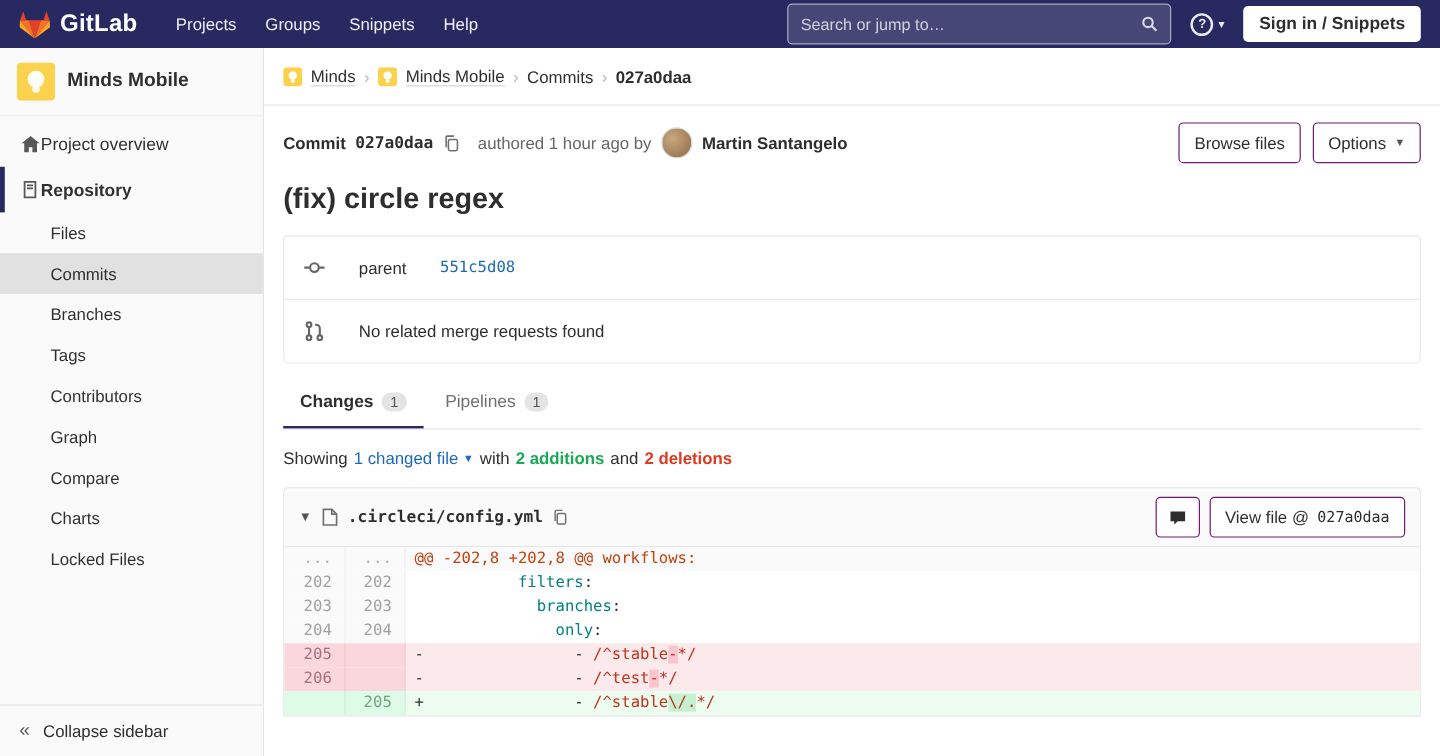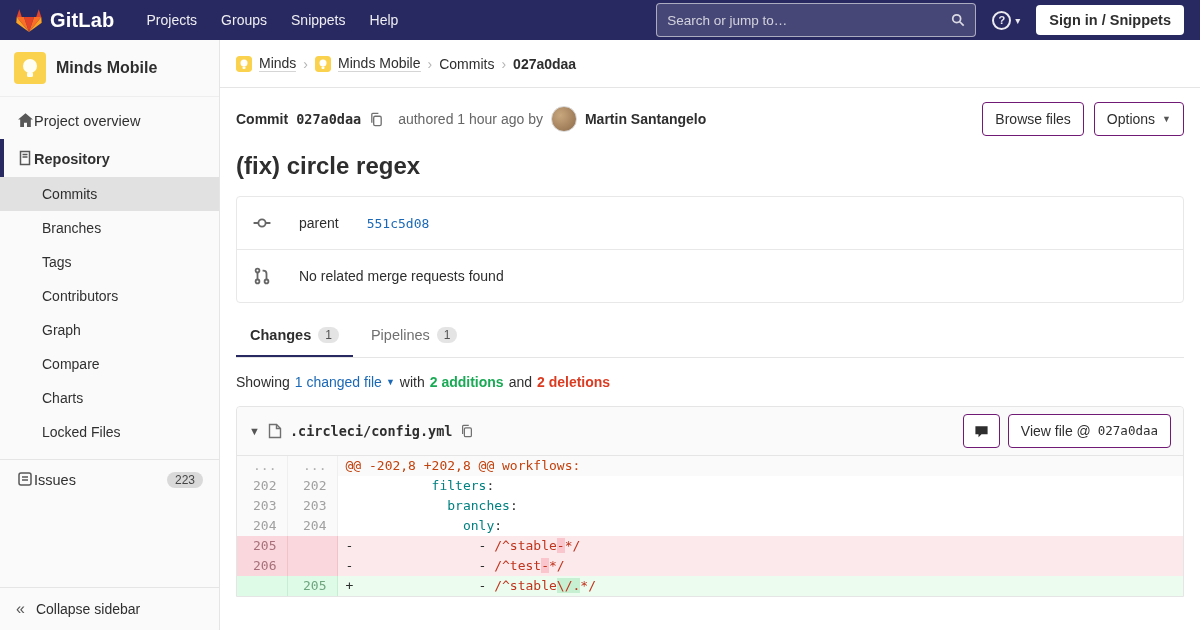--- a/index.html
+++ b/index.html
@@ -225,40 +225,31 @@
     <span class="sb-icon icon-gray">
       <svg class="ic" width="16" height="16" viewBox="0 0 16 16" fill="none" stroke="#585858" stroke-width="1.5">
         <path d="M3.5 1.5h9v13h-9z"></path>
           <path d="M5.5 4.5h5M5.5 7h5"></path>
       </svg>
     </span>
     <span>Repository</span>
   </div>
 
   <ul class="sb-sub">
+    <li>Files</li>
     <li class="active">Commits</li>
     <li>Branches</li>
     <li>Tags</li>
     <li>Contributors</li>
     <li>Graph</li>
     <li>Compare</li>
     <li>Charts</li>
     <li>Locked Files</li>
   </ul>
 
-  <div class="sb-item sb-issues">
-    <span class="sb-icon icon-gray">
-      <svg class="ic" width="16" height="16" viewBox="0 0 16 16" fill="none" stroke="#585858" stroke-width="1.5">
-        <rect x="2" y="2" width="12" height="12" rx="2"></rect>
-          <path d="M5 6h6M5 9h6"></path>
-      </svg>
-    </span>
-    <span>Issues</span>
-    <span class="count-badge">223</span>
-  </div>
 
   <div class="collapse-bar">
     <span class="collapse-icon">«</span>
     <span>Collapse sidebar</span>
   </div>
 </aside>
 
 <main class="main">
 
   <div class="breadcrumbs">

